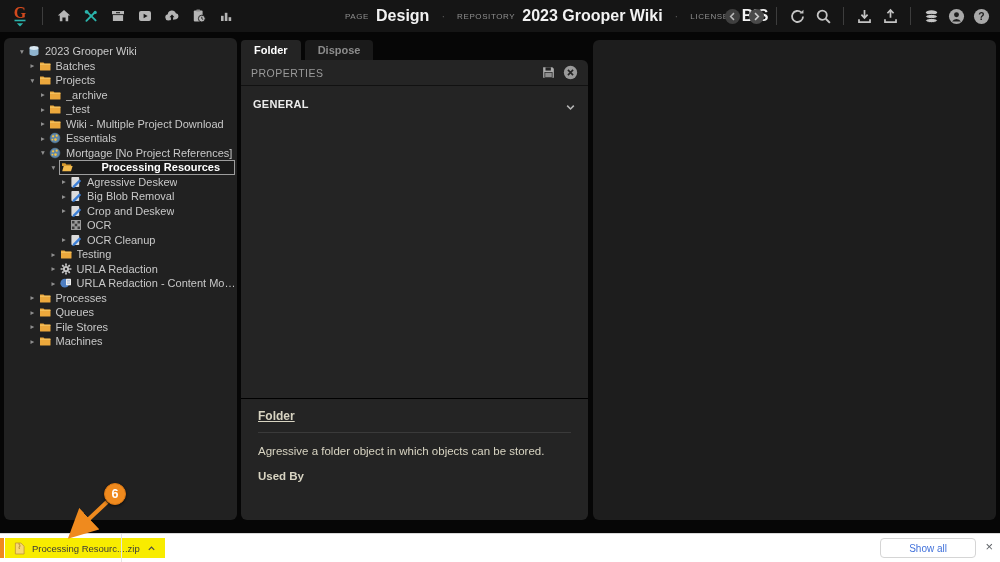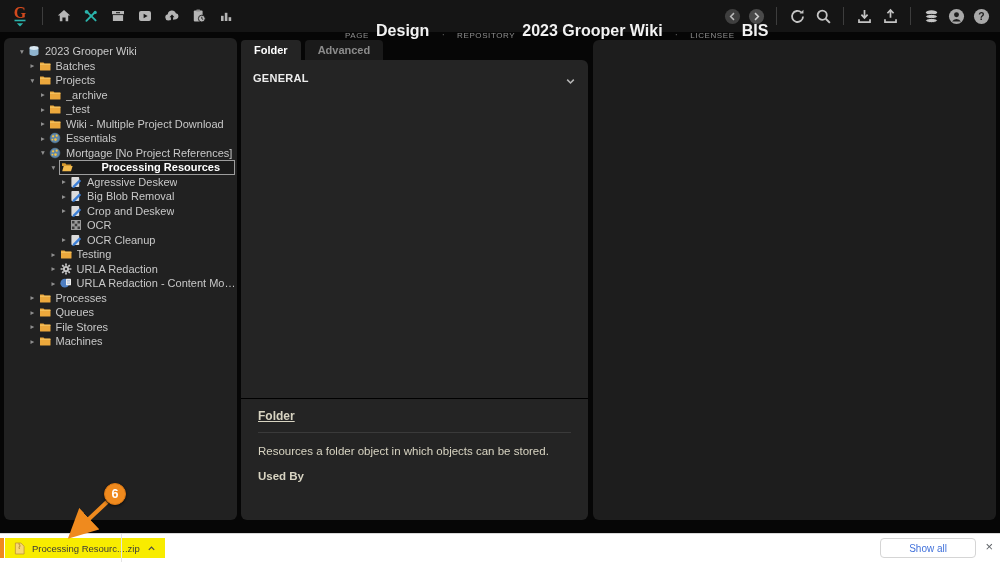--- a/index.html
+++ b/index.html
@@ -6,21 +6,21 @@
   .screen{position:relative;width:1000px;height:562px;background:#060606;overflow:hidden;
           font-family:"Liberation Sans","DejaVu Sans",sans-serif;}
 
   
   .topbar{position:absolute;left:0;top:0;width:1000px;height:32px;background:#151515;}
   .tb-left{position:absolute;left:10px;top:0;height:32px;display:flex;align-items:center;gap:9px;}
   .logo{width:20px;height:26px;display:flex;align-items:center;cursor:pointer;}
   .tb-div{width:1px;height:18px;background:#3d3d3d;margin:0 3px;}
   .tbicon{width:18px;height:18px;display:flex;align-items:center;justify-content:center;cursor:pointer;}
   .tbicon svg{width:16px;height:16px;}
-  .tb-center{position:absolute;left:345px;top:16px;height:24px;display:flex;align-items:flex-end;}
+  .tb-center{position:absolute;left:345px;top:4px;height:24px;display:flex;align-items:center;}
   .tb-label{font-size:8px;color:#8f8f8f;letter-spacing:.6px;margin-right:7px;}
   .tb-value{font-size:16px;font-weight:bold;color:#f2f2f2;}
   .tb-dot{color:#5a5a5a;font-size:11px;margin:0 12px;}
   .tb-right{position:absolute;right:10px;top:0;height:32px;display:flex;align-items:center;gap:8px;}
   .tb-right .tbicon svg{width:17px;height:17px;}
 
   
   .tree{position:absolute;left:4px;top:38px;width:233px;height:482px;background:#212121;
         border-radius:6px;padding-top:6px;box-sizing:border-box;}
   .trow{display:flex;align-items:center;height:14.5px;font-size:11px;color:#c8c8c8;
@@ -467,39 +467,57 @@
             <path d="M1 2.4h3.5l1 1.2H11a.5.5 0 0 1 .5.5v5.9a.6.6 0 0 1-.6.6H1.6a.6.6 0 0 1-.6-.6z" fill="#eca83c"></path>
             <path d="M1 3.8h10.5v.9H1z" fill="#f6c969"></path>
           </svg>
         </span>
         <span class="tlabel">Machines</span>
       </div>
     </div>
 
   <div class="tabs">
     <div class="tab active">Folder</div>
-    <div class="tab inactive">Advanced</div>
+    <div class="tab inactive">Dispose</div>
   </div>
 
   <div class="cpanel">
+    <div class="props-header">
+      <span class="props-title">PROPERTIES</span>
+      <span class="props-icons">
+        <span class="pricon">
+          <svg viewBox="0 0 14 14">
+            <path d="M2 2h8.6L12 3.4V12H2z" fill="#ababab"></path>
+            <rect x="4.2" y="2.2" width="5" height="3" fill="#242424"></rect>
+            <rect x="3.6" y="7" width="6.8" height="4.6" fill="#8f8f8f" stroke="#242424" stroke-width=".7"></rect>
+          </svg>
+        </span>
+        <span class="pricon">
+          <svg viewBox="0 0 14 14">
+            <circle cx="7" cy="7" r="6.2" fill="#9a9a9a"></circle>
+            <path d="M4.6 4.6l4.8 4.8M9.4 4.6 4.6 9.4" stroke="#242424" stroke-width="1.5"></path>
+          </svg>
+        </span>
+      </span>
+    </div>
 
     <div class="general-row">
       <span class="general-title">GENERAL</span>
       <span class="chev">
         <svg viewBox="0 0 10 10">
             <path d="M2 3.3 5 6.3 8 3.3" stroke="#b5b5b5" stroke-width="1.4" fill="none"></path>
           </svg>
       </span>
     </div>
 
 
     <div class="help-box">
       <div class="help-title">Folder</div>
       <hr class="help-hr">
-      <div class="help-desc">Resources a folder object in which objects can be stored.</div>
+      <div class="help-desc">Agressive a folder object in which objects can be stored.</div>
       <div class="help-usedby">Used By</div>
     </div>
   </div>
 
   <div class="rpanel"></div>
 
   <div class="dlbar">
     <div class="dl-strip"></div>
     <div class="dl-chip">
       <span class="dl-zip">

